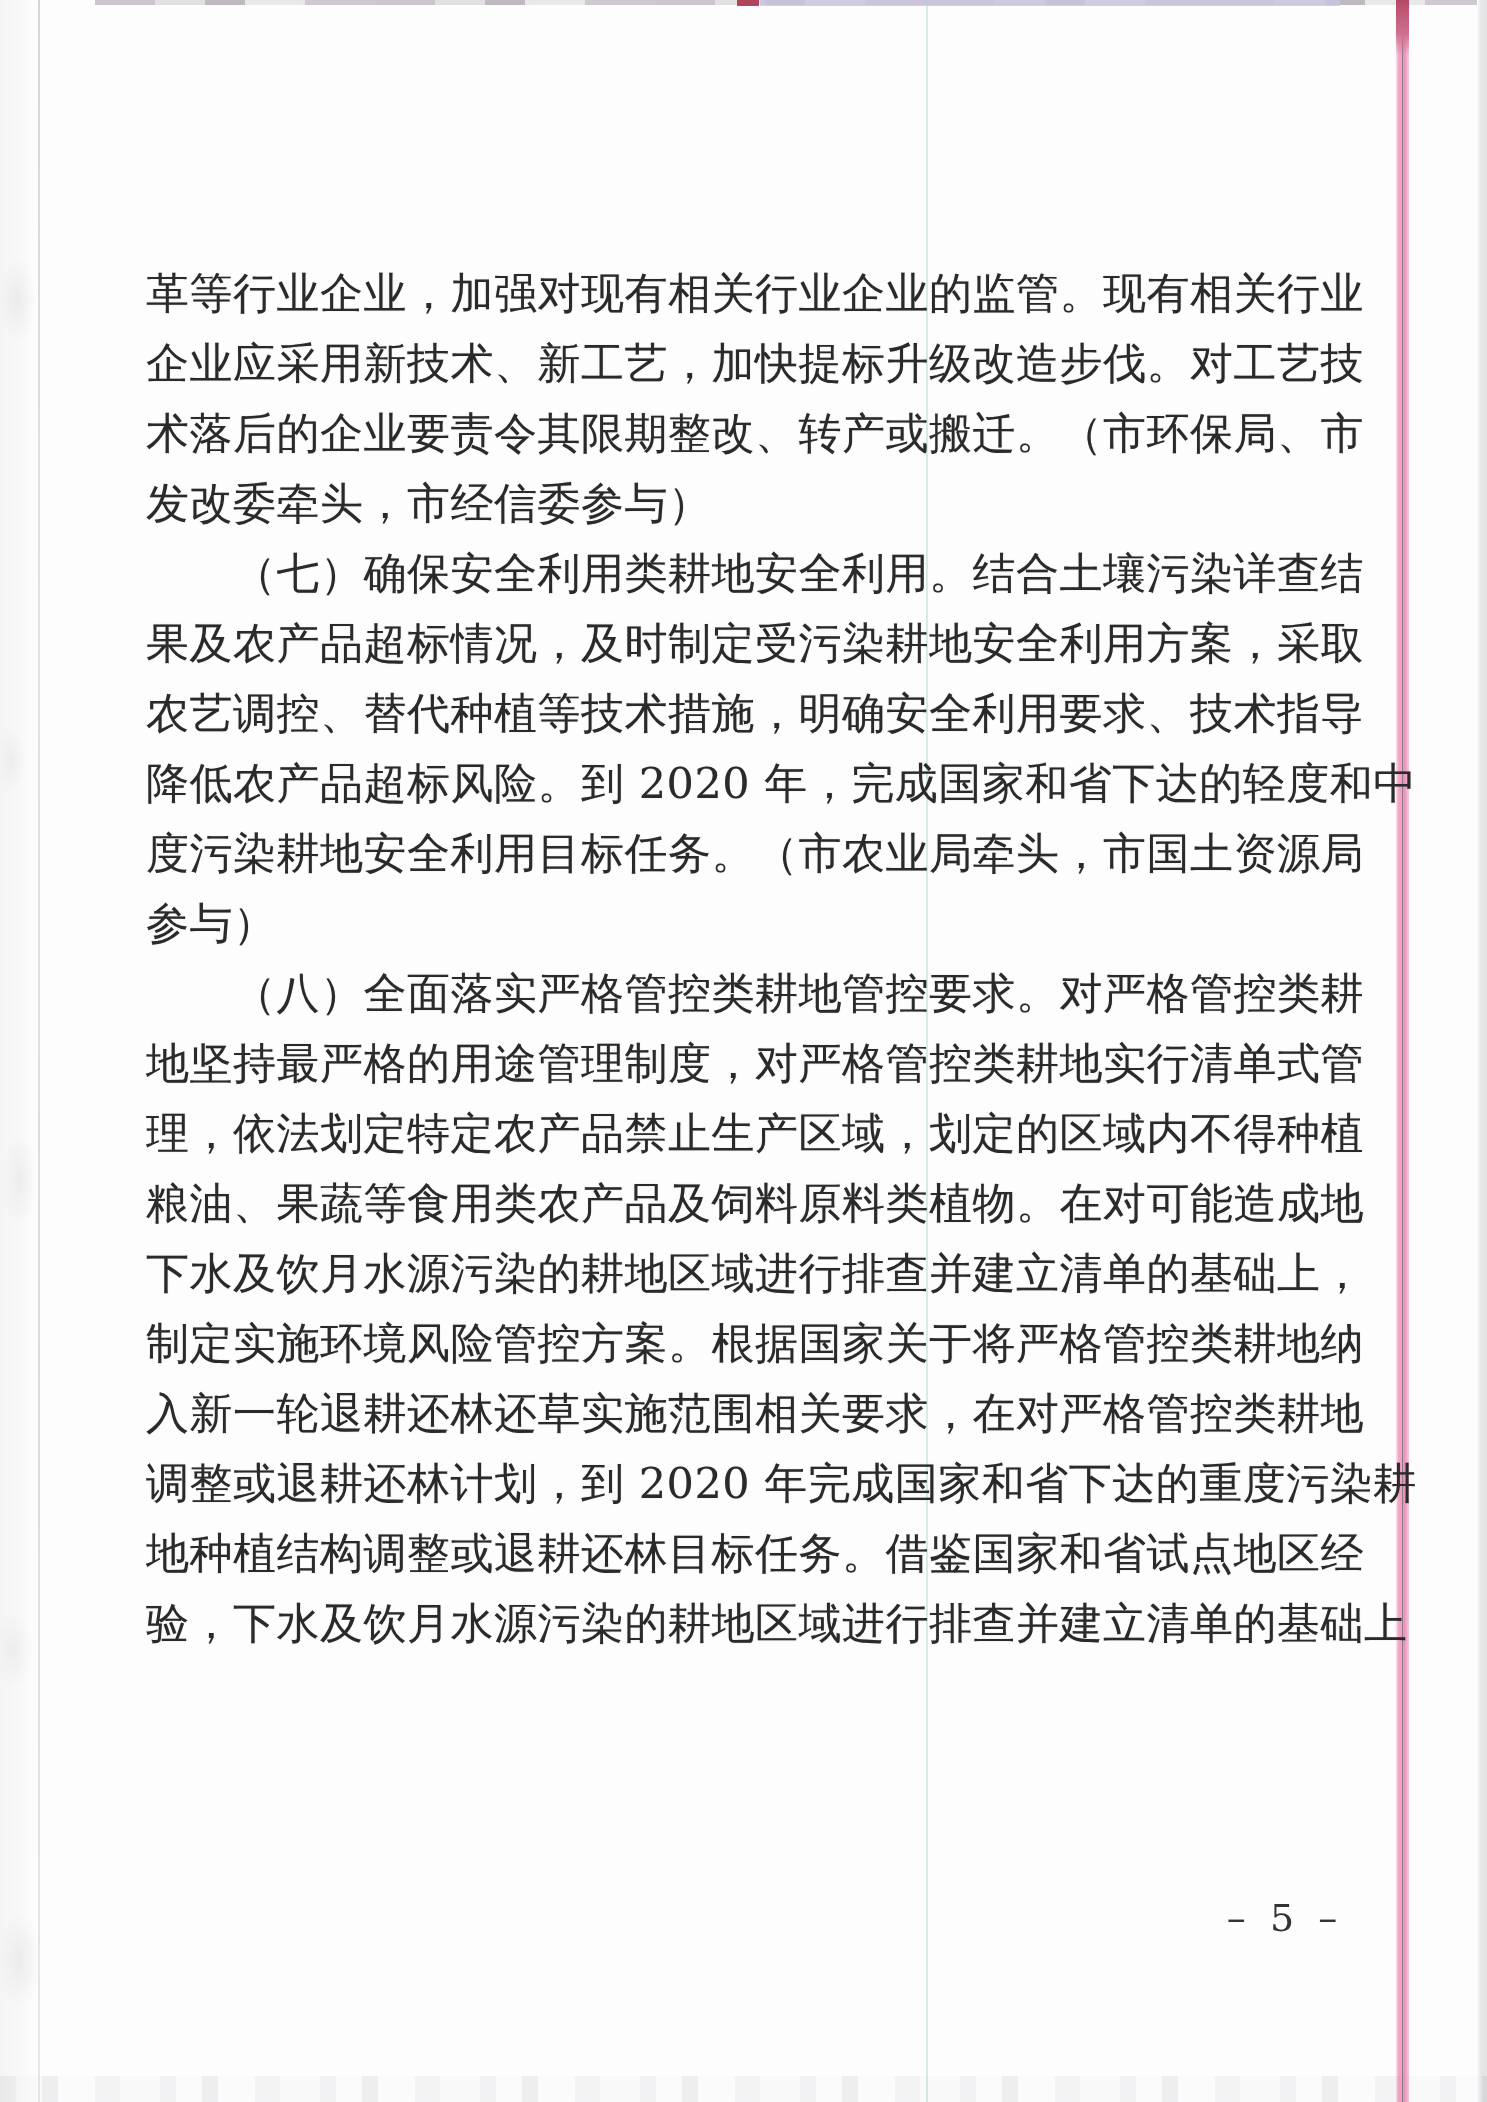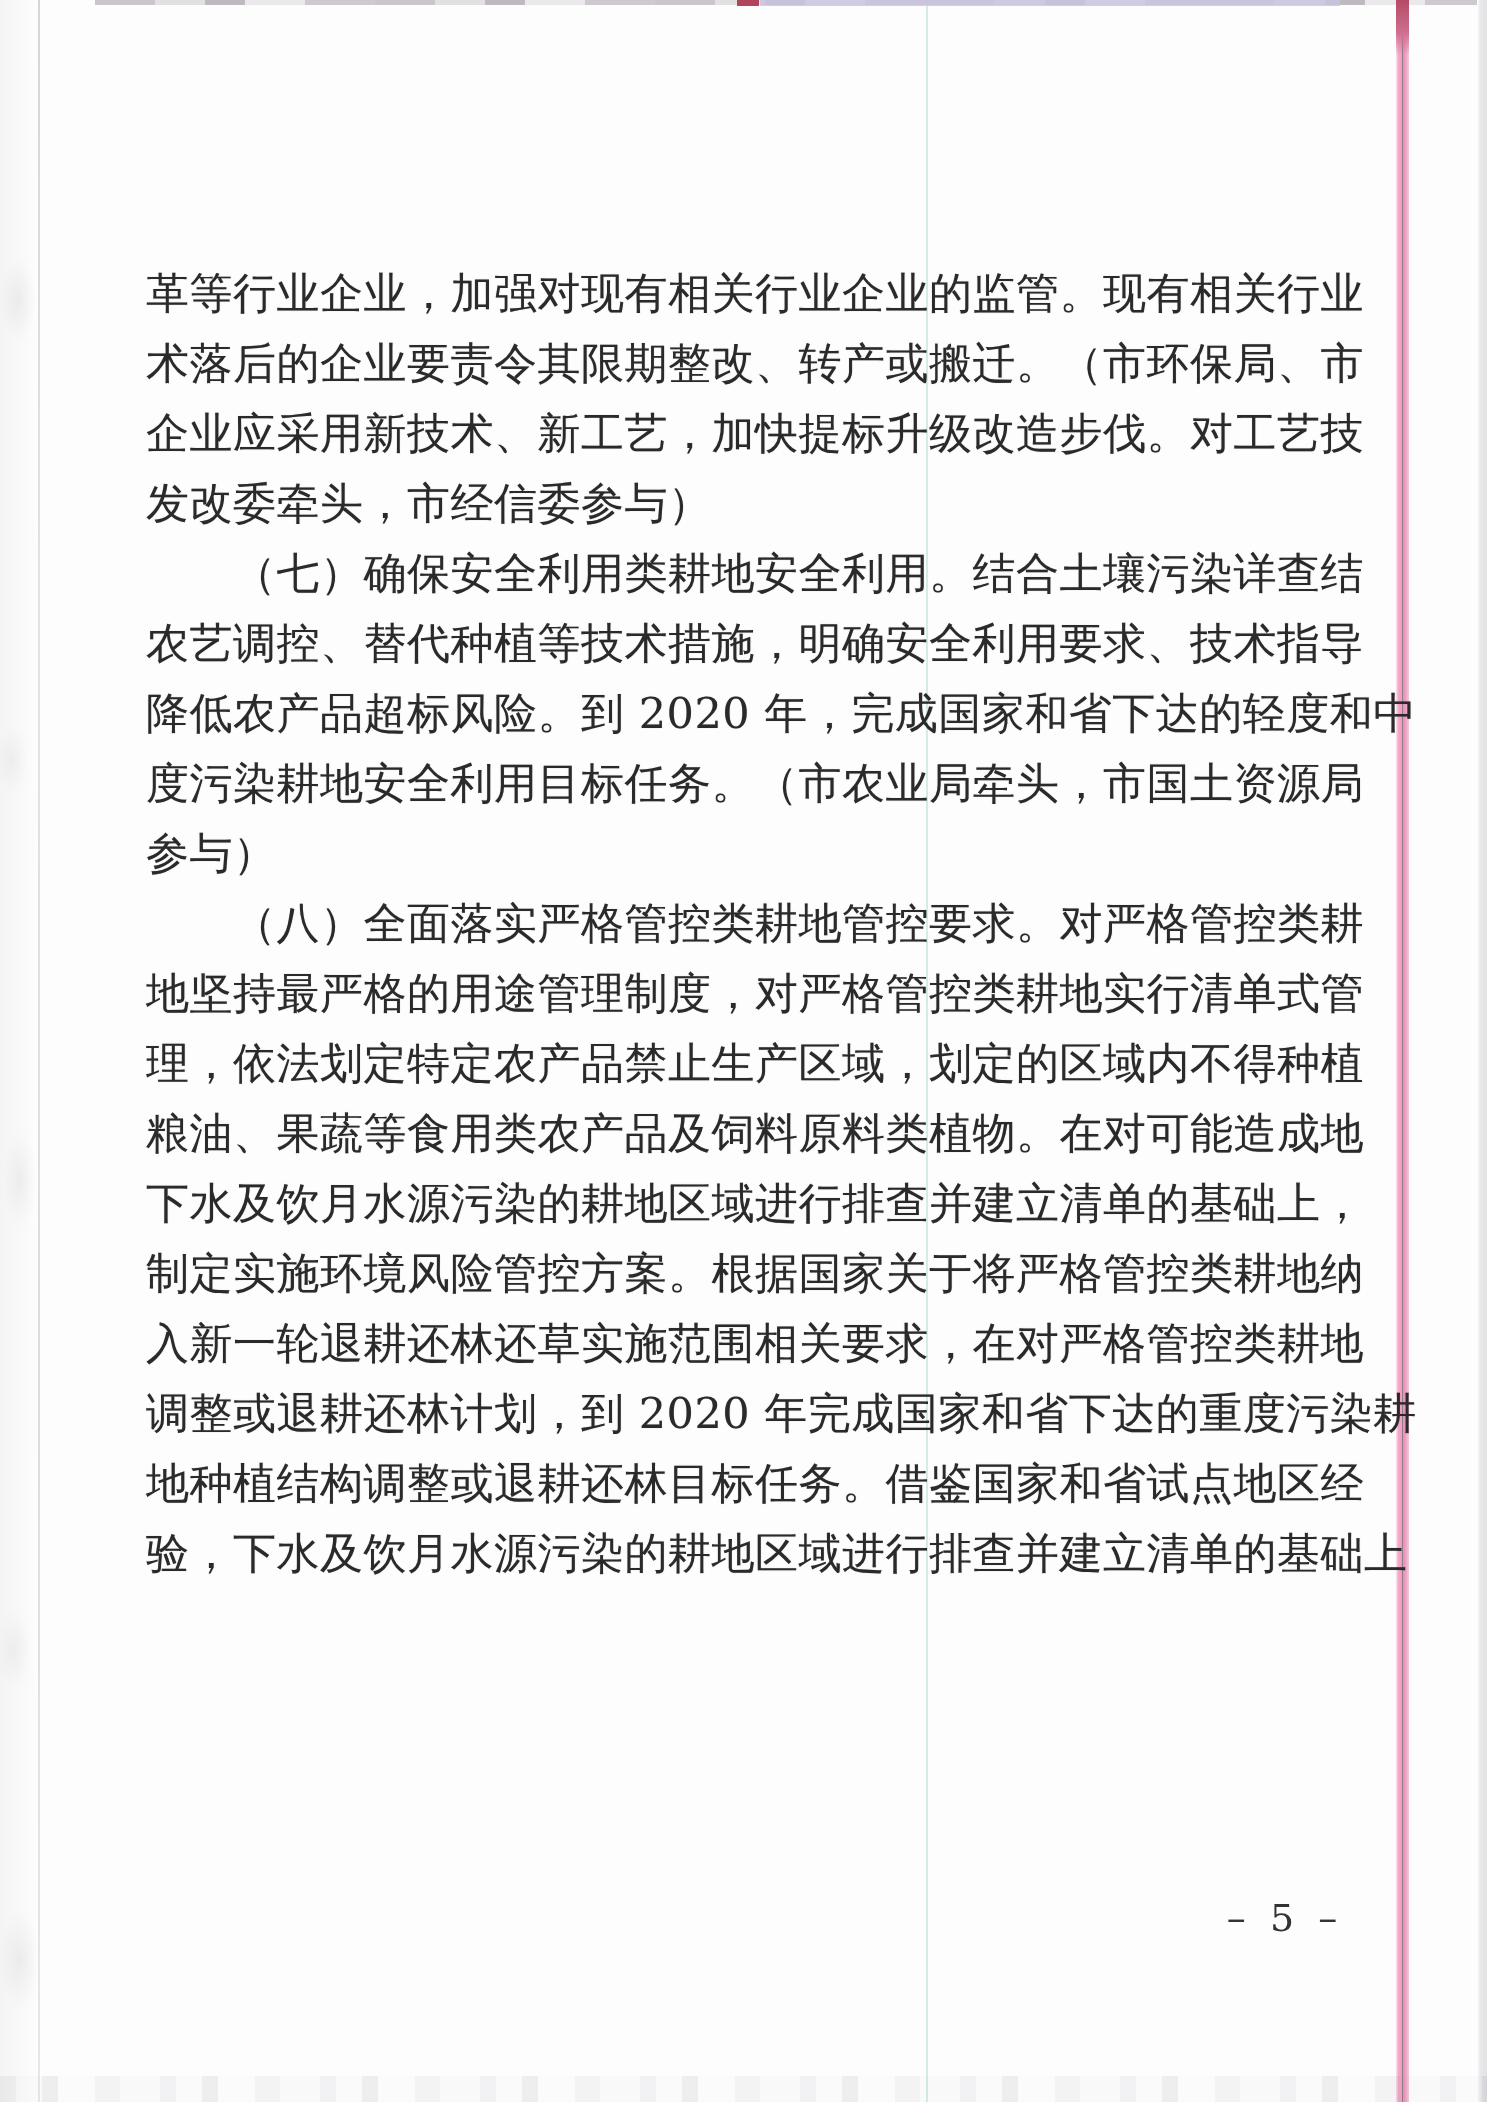--- a/index.html
+++ b/index.html
@@ -98,24 +98,25 @@
   <div class="top-lavender-band"></div>
   <div class="top-red-blob"></div>
   <div class="pink-binding-stripe"></div>
   <div class="pink-stripe-innerline"></div>
   <div class="pink-stripe-top-dark"></div>
   <div class="right-edge-strip"></div>
   <div class="bottom-noise-band"></div>
 
   <div class="textblock">
     <div class="line">革等行业企业，加强对现有相关行业企业的监管。现有相关行业</div>
+    <div class="line">企业应采用新技术、新工艺，加快提标升级改造步伐。对工艺技</div>
     <div class="line">术落后的企业要责令其限期整改、转产或搬迁。（市环保局、市</div>
-    <div class="line">企业应采用新技术、新工艺，加快提标升级改造步伐。对工艺技</div>
     <div class="line">发改委牵头，市经信委参与）</div>
     <div class="line indent">（七）确保安全利用类耕地安全利用。结合土壤污染详查结</div>
+    <div class="line">果及农产品超标情况，及时制定受污染耕地安全利用方案，采取</div>
     <div class="line">农艺调控、替代种植等技术措施，明确安全利用要求、技术指导</div>
     <div class="line">降低农产品超标风险。到 2020 年，完成国家和省下达的轻度和中</div>
     <div class="line">度污染耕地安全利用目标任务。（市农业局牵头，市国土资源局</div>
     <div class="line">参与）</div>
     <div class="line indent">（八）全面落实严格管控类耕地管控要求。对严格管控类耕</div>
     <div class="line">地坚持最严格的用途管理制度，对严格管控类耕地实行清单式管</div>
     <div class="line">理，依法划定特定农产品禁止生产区域，划定的区域内不得种植</div>
     <div class="line">粮油、果蔬等食用类农产品及饲料原料类植物。在对可能造成地</div>
     <div class="line">下水及饮月水源污染的耕地区域进行排查并建立清单的基础上，</div>
     <div class="line">制定实施环境风险管控方案。根据国家关于将严格管控类耕地纳</div>

